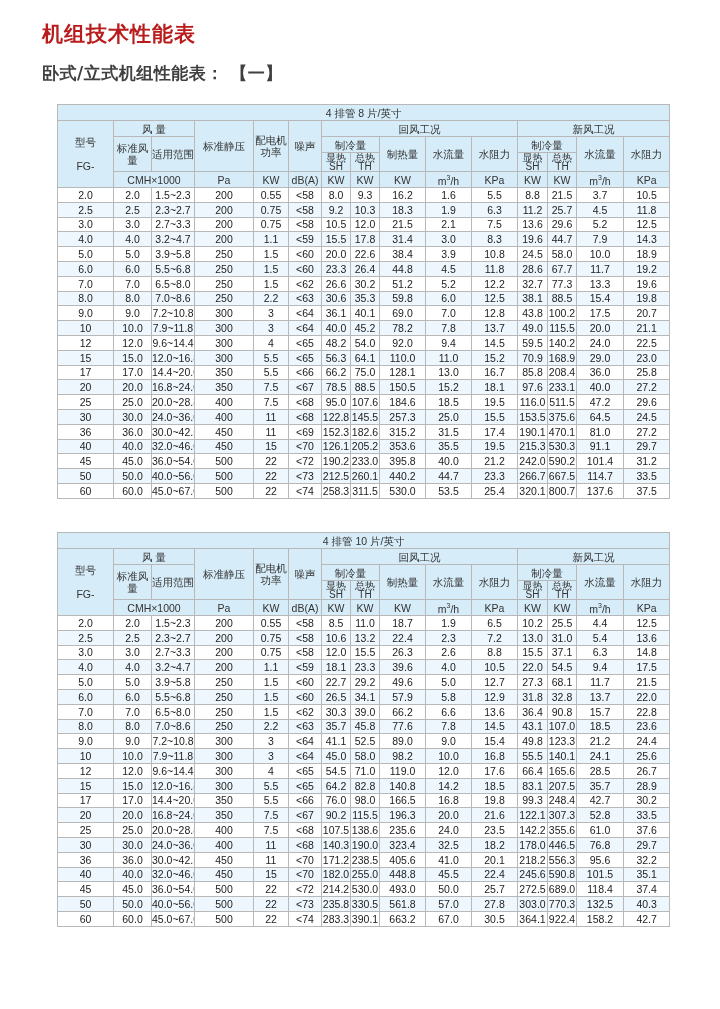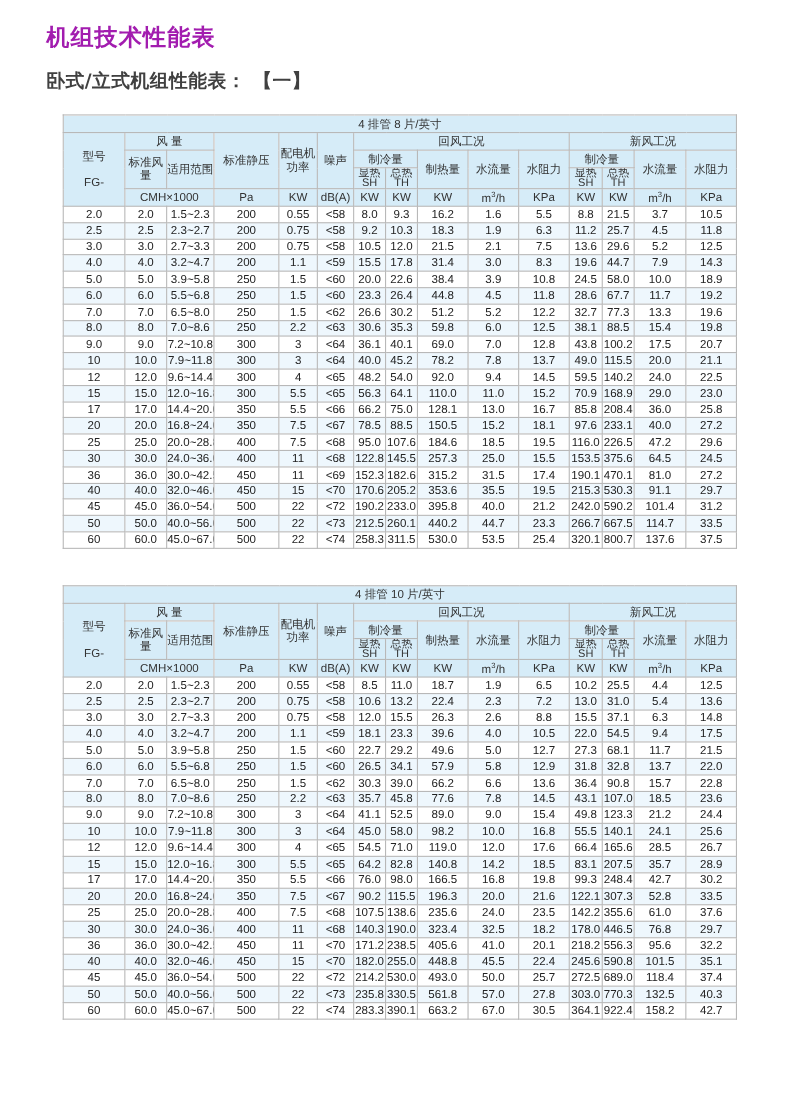--- a/index.html
+++ b/index.html
@@ -1,17 +1,17 @@
 <!DOCTYPE html>
 <html><head>
 <meta charset="utf-8">
 <style>
   html,body{margin:0;padding:0;background:#fff;}
   body{width:720px;height:1009px;position:relative;font-family:"DejaVu Sans",sans-serif;color:#222;overflow:hidden;}
-  .title{position:absolute;left:42px;top:20px;font-size:21px;font-weight:bold;color:#a21caf;letter-spacing:1px;}
+  .title{position:absolute;left:42px;top:20px;font-size:21px;font-weight:bold;color:#b91c1c;letter-spacing:1px;}
   .subtitle{position:absolute;left:42px;top:62px;font-size:17px;font-weight:bold;color:#404040;letter-spacing:0.5px;}
   table.perf{position:absolute;left:57px;border-collapse:collapse;table-layout:fixed;width:612px;font-family:"Liberation Sans",sans-serif;font-size:10.5px;border:1.5px solid #777;}
   table.perf td{border:1px solid #b8b8b8;text-align:center;padding:0;height:13px;line-height:12px;white-space:nowrap;overflow:hidden;}
   table.perf .hd td{background:#d6ecf8;color:#333;font-size:10.5px;}
   table.perf .hd td.small{font-size:10px;line-height:9px;}
   table.perf tr.band td{height:15px;}
   table.perf tr.row td{height:13.8px;}
   table.perf tr.row.alt td{background:#eef7fd;}
   table.perf tr.row td{background:#fff;}
   .sup{font-size:7px;vertical-align:super;}
@@ -335,21 +335,21 @@
           <td>20.0~28.8</td>
           <td>400</td>
           <td>7.5</td>
           <td>&lt;68</td>
           <td>95.0</td>
           <td>107.6</td>
           <td>184.6</td>
           <td>18.5</td>
           <td>19.5</td>
           <td>116.0</td>
-          <td>226.5</td>
+          <td>511.5</td>
           <td>47.2</td>
           <td>29.6</td>
         </tr>
         <tr class="row alt">
           <td>30</td>
           <td>30.0</td>
           <td>24.0~36.0</td>
           <td>400</td>
           <td>11</td>
           <td>&lt;68</td>
@@ -380,21 +380,21 @@
           <td>81.0</td>
           <td>27.2</td>
         </tr>
         <tr class="row alt">
           <td>40</td>
           <td>40.0</td>
           <td>32.0~46.0</td>
           <td>450</td>
           <td>15</td>
           <td>&lt;70</td>
-          <td>170.6</td>
+          <td>126.1</td>
           <td>205.2</td>
           <td>353.6</td>
           <td>35.5</td>
           <td>19.5</td>
           <td>215.3</td>
           <td>530.3</td>
           <td>91.1</td>
           <td>29.7</td>
         </tr>
         <tr class="row">

